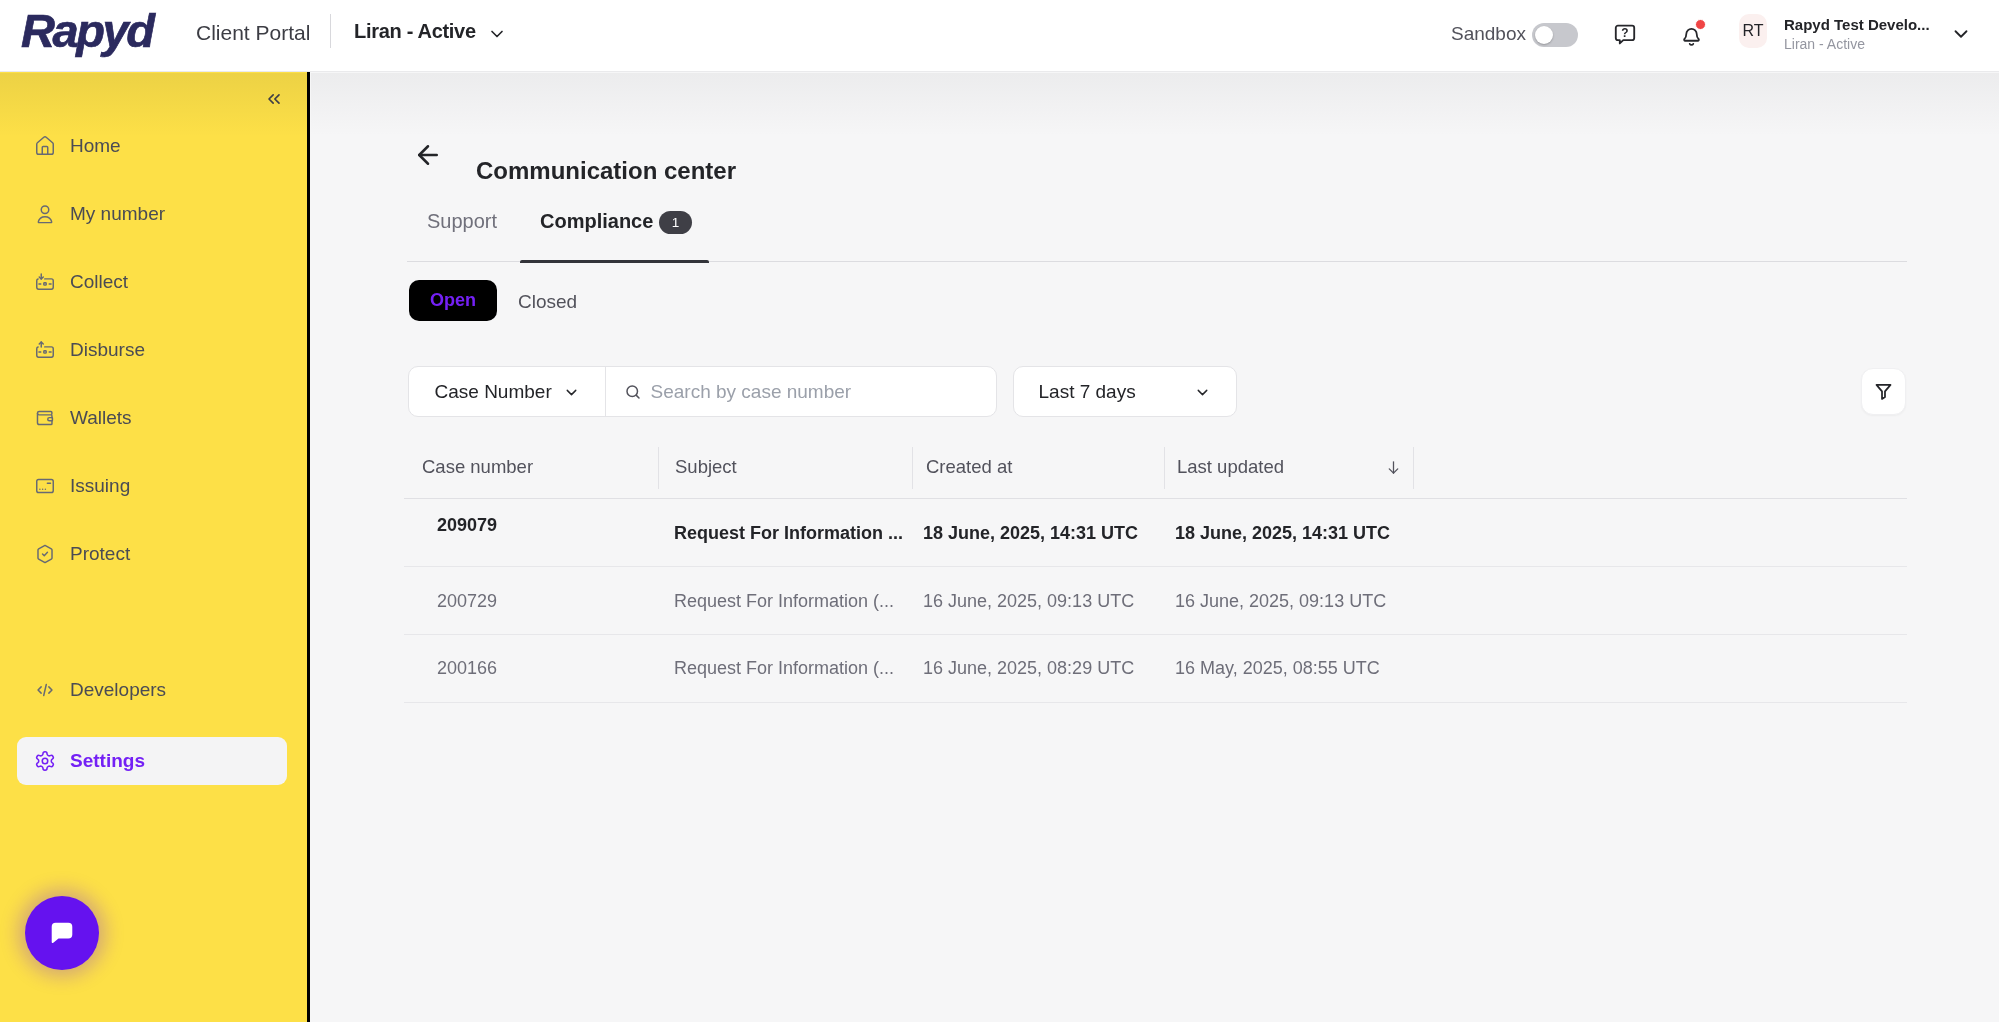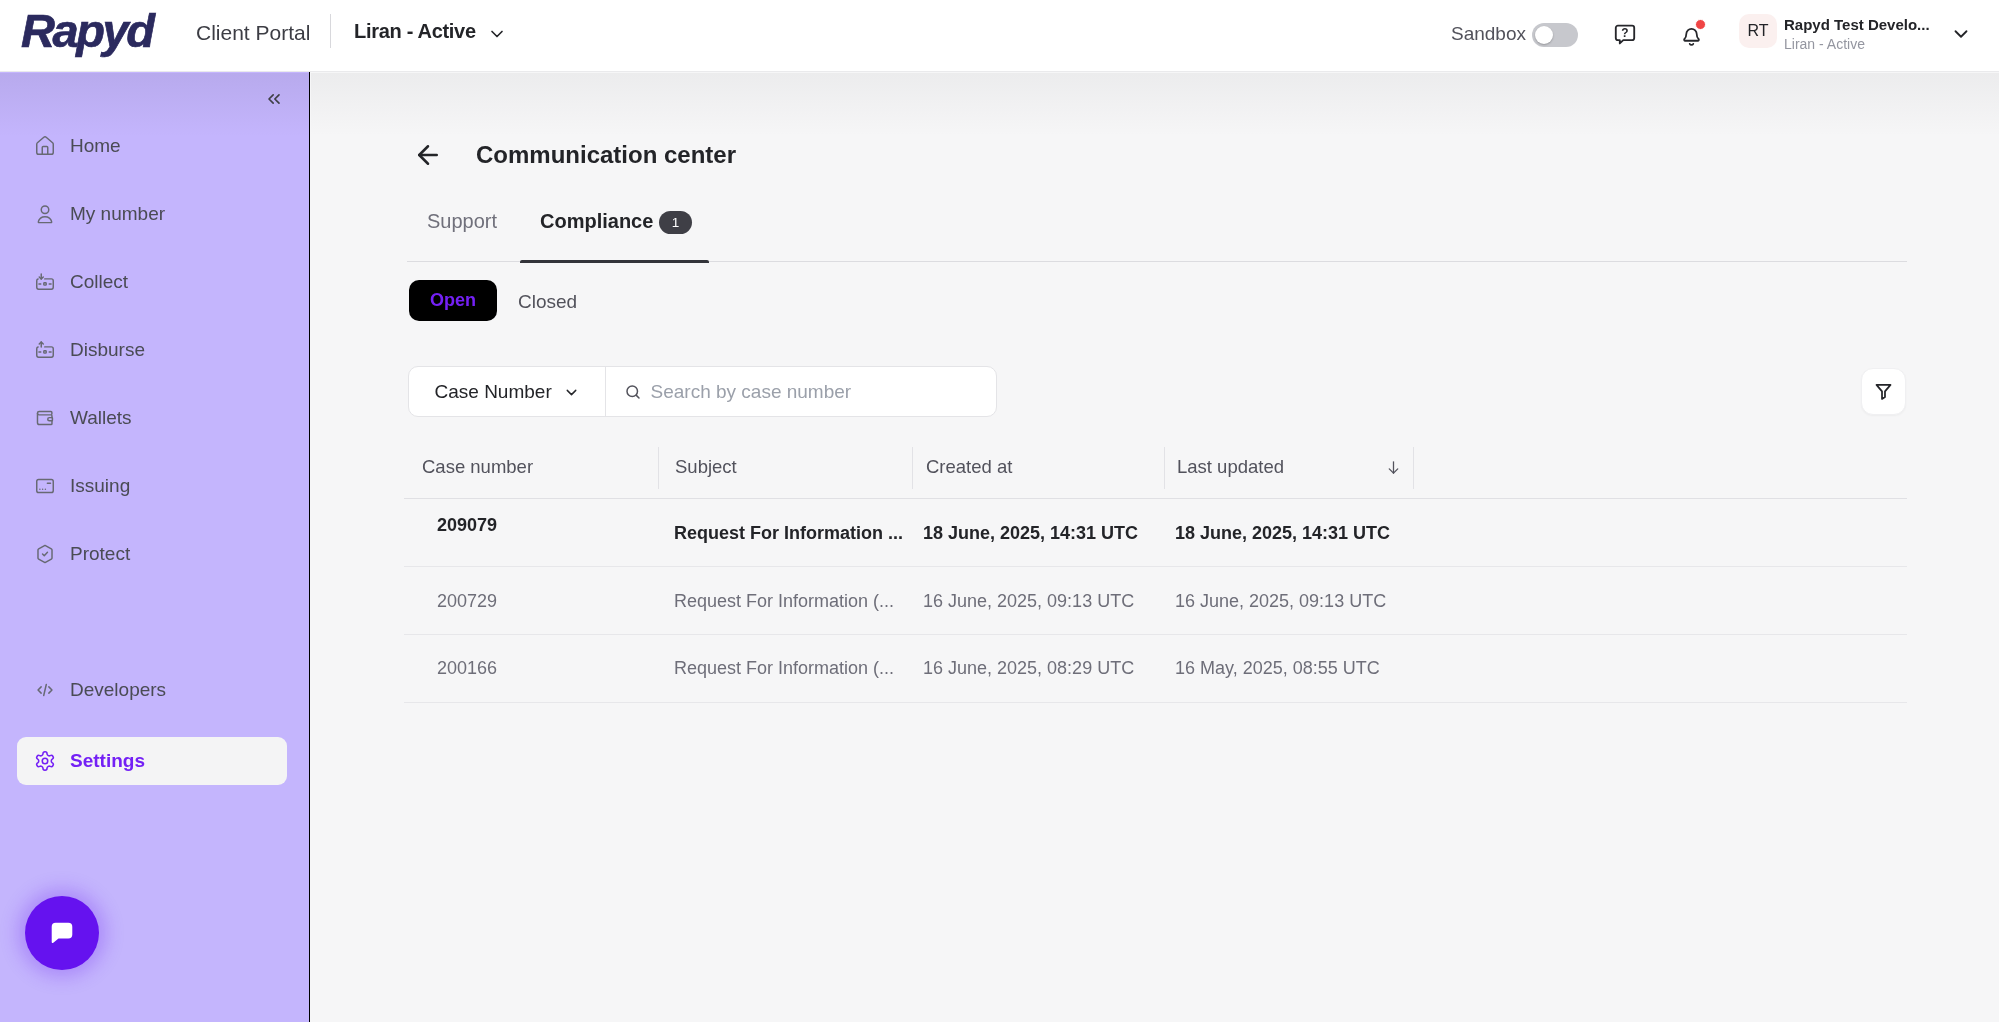--- a/index.html
+++ b/index.html
@@ -9,41 +9,41 @@
 
 
 .nav { position:absolute; left:0; top:0; width:1999px; height:72px; background:#fff; border-bottom:1px solid #eaeaec; z-index:20; }
 .logo { position:absolute; left:21px; top:3px; font-size:47px; font-weight:700; font-style:italic; letter-spacing:-2.4px; color:#2b2a5e; -webkit-text-stroke:0.7px #2b2a5e; }
 .cportal { position:absolute; left:196px; top:21px; font-size:21px; color:#3c3d44; }
 .navdiv { position:absolute; left:330px; top:14px; width:1px; height:34px; background:#d8d8dc; }
 .liran { position:absolute; left:354px; top:20px; font-size:20px; font-weight:700; letter-spacing:-0.3px; color:#232428; }
 .sandbox { position:absolute; left:1451px; top:23px; font-size:19px; color:#52525b; }
 .toggle { position:absolute; left:1532px; top:23px; width:46px; height:24px; border-radius:12px; background:#c7c8cd; }
 .knob { position:absolute; left:3px; top:3px; width:18px; height:18px; border-radius:50%; background:#fff; box-shadow:0 1px 2px rgba(0,0,0,.25); }
-.avatar { position:absolute; left:1739px; top:14px; width:38px; height:34px; border-radius:10px; background:#fbf0ef; color:#232428; font-size:16px; display:flex; align-items:center; justify-content:center; }
+.avatar { position:absolute; left:1739px; top:14px; width:28px; height:34px; border-radius:10px; background:#fbf0ef; color:#232428; font-size:16px; display:flex; align-items:center; justify-content:center; }
 .uname { position:absolute; left:1784px; top:16px; font-size:15px; font-weight:700; color:#232428; }
 .usub { position:absolute; left:1784px; top:36px; font-size:14px; color:#9496a0; }
 .beldot { position:absolute; left:1695px; top:19px; width:11px; height:11px; border-radius:50%; background:#f04545; border:1.5px solid #fff; }
 
 
-.side { position:absolute; left:0; top:72px; width:310px; height:950px; background:#c4b5fd; border-right:1px solid #000000; z-index:5; }
+.side { position:absolute; left:0; top:72px; width:310px; height:950px; background:#fde047; border-right:3px solid #000000; z-index:5; }
 .sgrad { position:absolute; left:0; top:1px; width:100%; height:64px; background:linear-gradient(rgba(31,32,38,.075), rgba(31,32,38,0)); }
 .collapse { position:absolute; left:264px; top:17px; color:#3f3f46; }
 .mi { position:absolute; left:0; width:310px; height:48px; }
 .mi svg { position:absolute; left:34px; top:13px; }
 .mi .lbl { position:absolute; left:70px; top:13px; font-size:19px; color:#4a4b54; line-height:22px; }
 .mi.active .bg { position:absolute; left:17px; top:0; width:270px; height:48px; border-radius:9px; background:#f4f4f5; }
 .mi.active .lbl { color:#7420f5; font-weight:700; }
 
 
 .main { position:absolute; left:311px; top:72px; width:1688px; height:950px; background:#f6f6f7; }
 .mgrad { position:absolute; left:0; top:1px; width:100%; height:64px; background:linear-gradient(rgba(31,32,38,.048), rgba(31,32,38,0)); }
 .content { position:absolute; left:407px; top:72px; width:1503px; height:950px; z-index:6; }
 .backarr { position:absolute; left:6px; top:68px; }
-.title { position:absolute; left:69px; top:69px; font-size:24px; font-weight:700; color:#232428; }
+.title { position:absolute; left:69px; top:85px; font-size:24px; font-weight:700; color:#232428; }
 .tabtxt1 { position:absolute; left:20px; top:138px; font-size:20px; color:#70707b; }
 .tabtxt2 { position:absolute; left:133px; top:138px; font-size:20px; font-weight:700; color:#232428; }
 .badge { position:absolute; left:252px; top:139px; width:33px; height:23px; border-radius:12px; background:#3f3f46; color:#fff; font-size:13.5px; display:flex; align-items:center; justify-content:center; }
 .hairline { position:absolute; left:0; top:189px; width:1500px; height:1px; background:#dcdce0; }
 .underline { position:absolute; left:113px; top:187.5px; width:189px; height:3.5px; background:#33343a; border-radius:2px 2px 0 0; }
 .pill-open { position:absolute; left:2px; top:208px; width:88px; height:41px; border-radius:10px; background:#000000; color:#7420f5; font-weight:700; font-size:18px; display:flex; align-items:center; justify-content:center; }
 .closed { position:absolute; left:111px; top:219px; font-size:19px; color:#52525b; }
 .combo { position:absolute; left:0.5px; top:294px; width:589px; height:51px; background:#fff; border:1px solid #e4e4e7; border-radius:10px; }
 .combo .cn { position:absolute; left:26px; top:14px; font-size:19px; color:#232428; }
 .combo .div { position:absolute; left:196px; top:0; width:1px; height:49px; background:#e4e4e7; }
@@ -206,20 +206,26 @@
     <svg class="abs" style="left:154px;top:17px" width="17" height="17" viewBox="0 0 24 24" fill="none" stroke="#26272b" stroke-width="2" stroke-linecap="round" stroke-linejoin="round">
         <path d="m6 9 6 6 6-6"></path>
       </svg>
     <div class="div"></div>
     <svg class="abs" style="left:215px;top:16px" width="18" height="18" viewBox="0 0 24 24" fill="none" stroke="#52525b" stroke-width="2" stroke-linecap="round" stroke-linejoin="round">
         <circle cx="11" cy="11" r="7"></circle>
         <path d="m20 20-3.2-3.2"></path>
       </svg>
     <div class="ph">Search by case number</div>
   </div>
+  <div class="last7">
+    <div class="t">Last 7 days</div>
+    <svg class="abs" style="left:180px;top:17px" width="17" height="17" viewBox="0 0 24 24" fill="none" stroke="#26272b" stroke-width="2" stroke-linecap="round" stroke-linejoin="round">
+        <path d="m6 9 6 6 6-6"></path>
+      </svg>
+  </div>
   <div class="fbtn">
     <svg width="21" height="21" viewBox="0 0 24 24" fill="none" stroke="#232428" stroke-width="2" stroke-linecap="round" stroke-linejoin="round">
         <path d="M4 4.5h16l-6.3 7.3v6.4l-3.4 2.3v-8.7z"></path>
       </svg>
   </div>
 
   <div class="hsep" style="left:251px"></div>
   <div class="hsep" style="left:505px"></div>
   <div class="hsep" style="left:757px"></div>
   <div class="hsep" style="left:1006px"></div>

